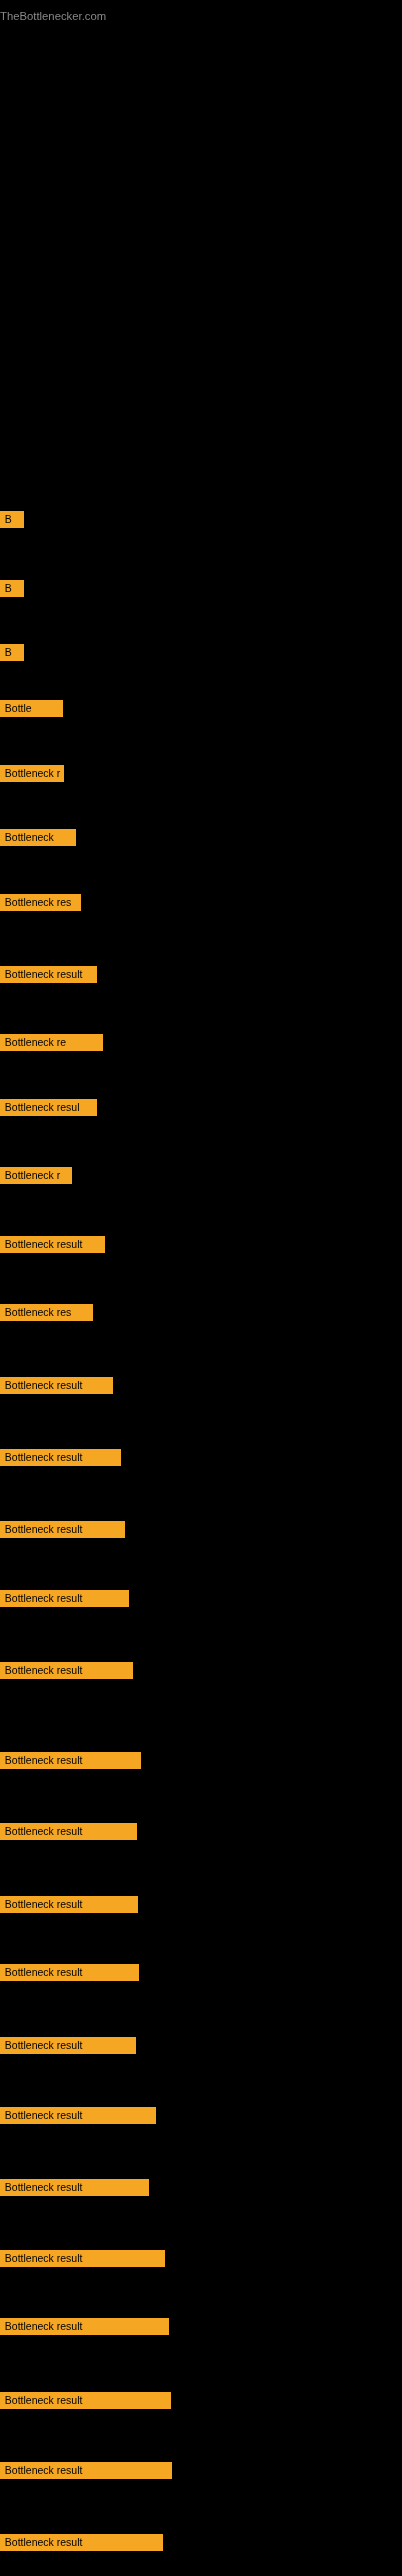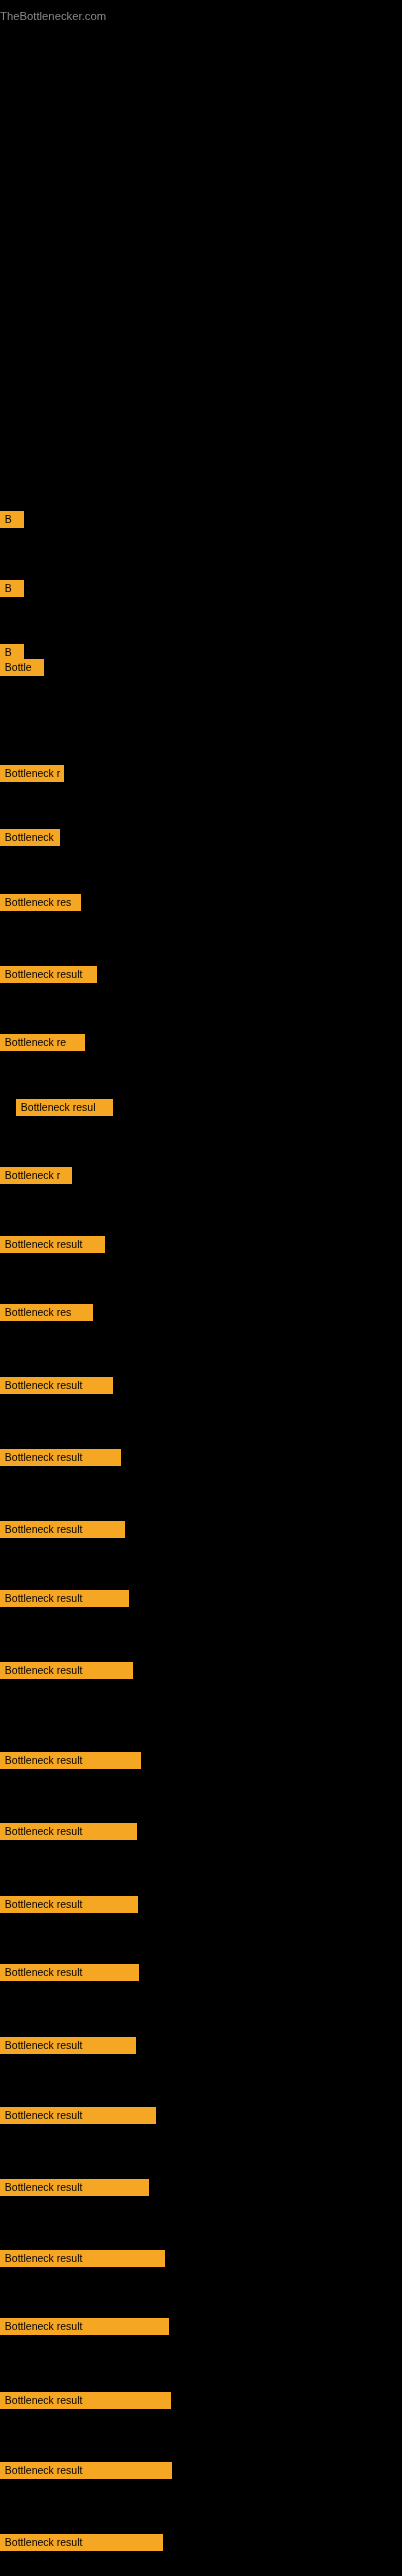--- a/index.html
+++ b/index.html
@@ -39,27 +39,27 @@
     }
   </style>
 </head>
 <body>
 
 <span class="site-title">TheBottlenecker.com</span>
 
 <div class="bottleneck-bar" style="top: 511px; width: 24px;">B</div>
 <div class="bottleneck-bar" style="top: 580px; width: 24px;">B</div>
 <div class="bottleneck-bar" style="top: 644px; width: 24px;">B</div>
-<div class="bottleneck-bar" style="top: 659px; width: 44px;">Bottle</div>
+<div class="bottleneck-bar" style="top: 700px; width: 63px;">Bottle</div>
 <div class="bottleneck-bar" style="top: 765px; width: 64px;">Bottleneck r</div>
-<div class="bottleneck-bar" style="top: 829px; width: 60px;">Bottleneck</div>
+<div class="bottleneck-bar" style="top: 829px; width: 76px;">Bottleneck</div>
 <div class="bottleneck-bar" style="top: 894px; width: 81px;">Bottleneck res</div>
 <div class="bottleneck-bar" style="top: 966px; width: 97px;">Bottleneck result</div>
-<div class="bottleneck-bar" style="top: 1034px; width: 85px;">Bottleneck re</div>
-<div class="bottleneck-bar" style="top: 1099px; width: 97px; margin-left: 16px;">Bottleneck resul</div>
+<div class="bottleneck-bar" style="top: 1034px; width: 103px;">Bottleneck re</div>
+<div class="bottleneck-bar" style="top: 1099px; width: 97px;">Bottleneck resul</div>
 <div class="bottleneck-bar" style="top: 1167px; width: 72px;">Bottleneck r</div>
 <div class="bottleneck-bar" style="top: 1236px; width: 105px;">Bottleneck result</div>
 <div class="bottleneck-bar" style="top: 1304px; width: 93px;">Bottleneck res</div>
 <div class="bottleneck-bar" style="top: 1377px; width: 113px;">Bottleneck result</div>
 <div class="bottleneck-bar" style="top: 1449px; width: 121px;">Bottleneck result</div>
 <div class="bottleneck-bar" style="top: 1521px; width: 125px;">Bottleneck result</div>
 <div class="bottleneck-bar" style="top: 1590px; width: 129px;">Bottleneck result</div>
 <div class="bottleneck-bar" style="top: 1662px; width: 133px;">Bottleneck result</div>
 <div class="bottleneck-bar" style="top: 1752px; width: 141px;">Bottleneck result</div>
 <div class="bottleneck-bar" style="top: 1823px; width: 137px;">Bottleneck result</div>

